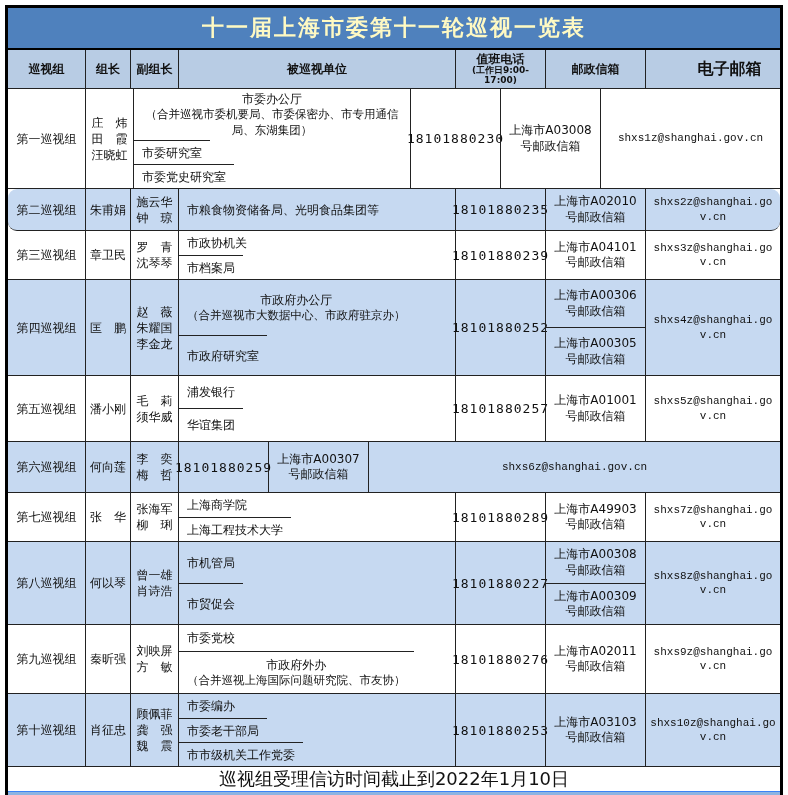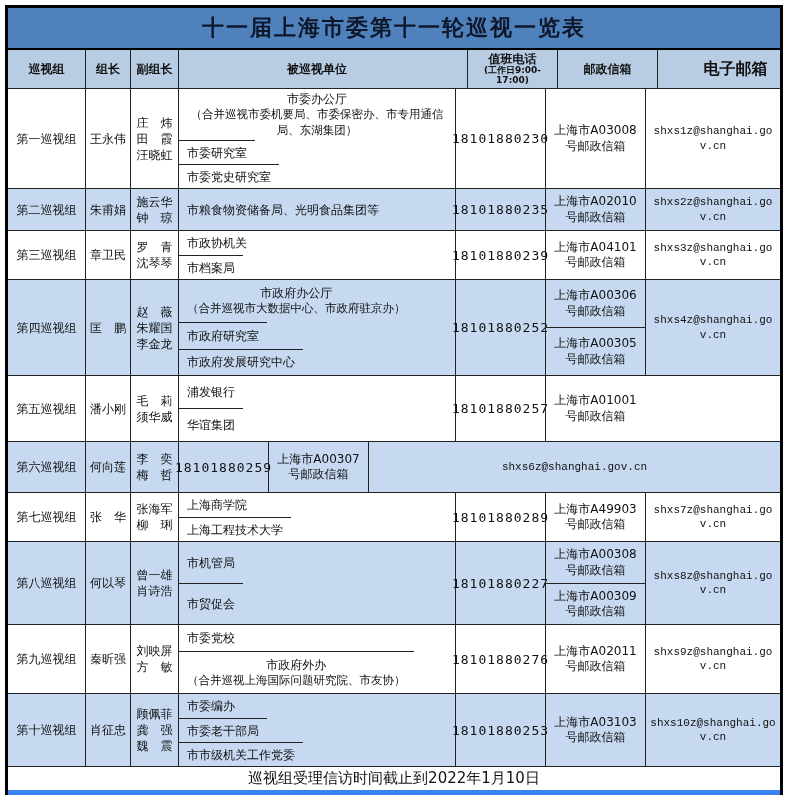--- a/index.html
+++ b/index.html
@@ -1,18 +1,18 @@
 <!DOCTYPE html>
 <html><head>
 <meta charset="utf-8">
 <style>
   html,body{margin:0;padding:0;background:#ffffff;}
   body{width:788px;height:795px;font-family:"DejaVu Sans","Liberation Sans",sans-serif;color:#111;}
   .frame{margin:5px;border:3px solid #000;width:772px;box-sizing:content-box;background:#fff;}
-  .title-bar{background:#4f81bd;color:#0f172a;height:40px;display:flex;align-items:center;justify-content:center;
+  .title-bar{background:#4f81bd;color:#fef9c3;height:40px;display:flex;align-items:center;justify-content:center;
              font-size:22px;font-weight:bold;letter-spacing:2px;border-bottom:2px solid #000;}
   
   .hrow{display:flex;background:#b8cce4;border-bottom:1px solid #222;min-height:36px;font-weight:bold;}
   .trow{display:flex;border-bottom:1px solid #222;background:#fff;}
   .trow.alt{background:#c6d9f1;}
   .c{box-sizing:border-box;display:flex;flex-direction:column;justify-content:center;align-items:center;
      text-align:center;font-size:12px;line-height:1.35;padding:2px 3px;}
   .c + .c{border-left:1px solid #222;}
   .c-group{width:77px;flex:0 0 77px;}
   .c-leader{width:45px;flex:0 0 45px;}
@@ -28,61 +28,60 @@
   .unit + .unit{border-top:1px solid #222;}
   .unit .unote{font-size:11.5px;}
   .mbox{flex:1 1 auto;display:flex;align-items:center;justify-content:center;text-align:center;
         min-height:24px;padding:2px 6px;box-sizing:border-box;font-size:12px;line-height:1.3;}
   .mbox + .mbox{border-top:1px solid #222;}
   .dep-line{white-space:pre;}
   .hdr-sub{font-size:9px;font-weight:bold;line-height:1.1;}
   .hdr-main{font-size:12px;line-height:1.2;}
   
   .trow:nth-of-type(1){min-height:92px;}
-  .trow:nth-of-type(2){min-height:41px;}
+  .trow:nth-of-type(2){min-height:41px;border-radius:9px;}
   .trow:nth-of-type(3){min-height:42px;}
   .trow:nth-of-type(4){min-height:95px;}
   .trow:nth-of-type(5){min-height:65px;}
   .trow:nth-of-type(6){min-height:50px;}
   .trow:nth-of-type(7){min-height:48px;}
   .trow:nth-of-type(8){min-height:82px;}
   .trow:nth-of-type(9){min-height:68px;}
   .trow:nth-of-type(10){min-height:70px;}
   .note-row{min-height:23px;display:flex;align-items:center;justify-content:center;background:#fff;
-            border-bottom:6px solid #3b82f6;font-size:15px;}
+            border-bottom:1px solid #3b82f6;font-size:18px;}
   .credit-bar{min-height:32px;display:flex;align-items:center;justify-content:center;background:#8db4e2;
               color:#fff;font-weight:bold;font-size:13px;letter-spacing:1px;}
 </style>
 </head>
 <body>
 
 <div class="frame">
   <div class="title-bar">十一届上海市委第十一轮巡视一览表</div>
 
   <div class="hrow">
     <div class="c c-group">巡视组</div>
     <div class="c c-leader">组长</div>
     <div class="c c-deputy">副组长</div>
     <div class="c c-units" style="justify-content:center;align-items:center;">
       <span class="hdr-main">被巡视单位</span>
     </div>
-    <div class="c c-phone" style="font-family:'DejaVu Sans','Liberation Sans',sans-serif;letter-spacing:0;margin-left:12px;">
+    <div class="c c-phone" style="font-family:'DejaVu Sans','Liberation Sans',sans-serif;letter-spacing:0;">
       <span class="hdr-main">值班电话</span>
       <span class="hdr-sub">(工作日9:00-17:00)</span>
     </div>
     <div class="c c-mail" style="justify-content:center;align-items:center;">
       <span class="hdr-main">邮政信箱</span>
     </div>
     <div class="c c-email" style="font-family:'DejaVu Sans','Liberation Sans',sans-serif;font-size:16px;font-weight:bold;padding-left:35px;">电子邮箱</div>
   </div>
 
   <div>
       <div class="trow">
         <div class="c c-group">第一巡视组</div>
-        <div class="c c-leader">王永伟</div>
         <div class="c c-deputy">
           <div class="dep-line">庄　炜</div>
           <div class="dep-line">田　霞</div>
           <div class="dep-line">汪晓虹</div>
         </div>
         <div class="c c-units">
           <div class="unit">
             <div class="uname">市委办公厅</div>
             <div class="unote">（合并巡视市委机要局、市委保密办、市专用通信局、东湖集团）</div>
           </div>
@@ -147,23 +146,20 @@
           <div class="dep-line">李金龙</div>
         </div>
         <div class="c c-units">
           <div class="unit">
             <div class="uname">市政府办公厅</div>
             <div class="unote">（合并巡视市大数据中心、市政府驻京办）</div>
           </div>
           <div class="unit">
             <div class="uname">市政府研究室</div>
           </div>
-          <div class="unit">
-            <div class="uname">市政府发展研究中心</div>
-          </div>
         </div>
         <div class="c c-phone">18101880252</div>
         <div class="c c-mail">
           <div class="mbox">上海市A00306号邮政信箱</div>
           <div class="mbox">上海市A00305号邮政信箱</div>
         </div>
         <div class="c c-email">shxs4z@shanghai.gov.cn</div>
       </div>
       <div class="trow">
         <div class="c c-group">第五巡视组</div>
@@ -177,20 +173,21 @@
             <div class="uname">浦发银行</div>
           </div>
           <div class="unit">
             <div class="uname">华谊集团</div>
           </div>
         </div>
         <div class="c c-phone">18101880257</div>
         <div class="c c-mail">
           <div class="mbox">上海市A01001号邮政信箱</div>
         </div>
+        <div class="c c-email">shxs5z@shanghai.gov.cn</div>
       </div>
       <div class="trow alt">
         <div class="c c-group">第六巡视组</div>
         <div class="c c-leader">何向莲</div>
         <div class="c c-deputy">
           <div class="dep-line">李　奕</div>
           <div class="dep-line">梅　哲</div>
         </div>
         <div class="c c-phone">18101880259</div>
         <div class="c c-mail">

